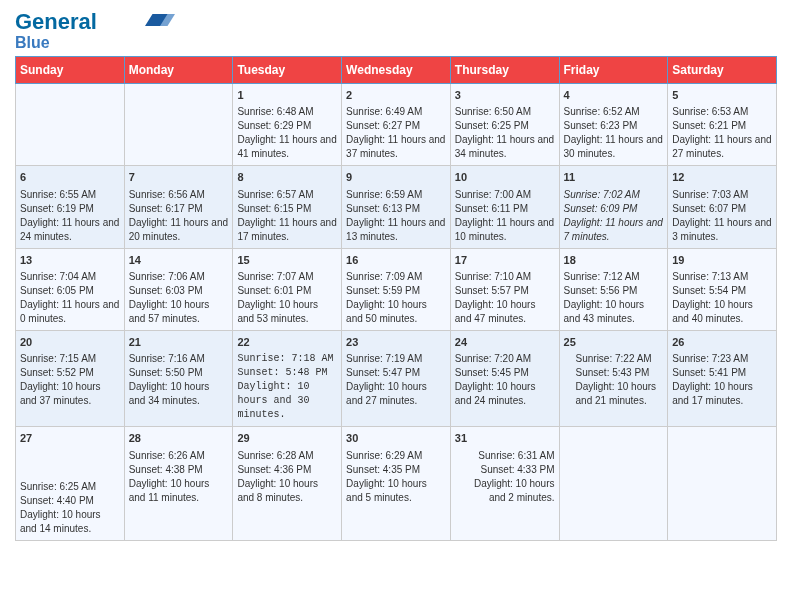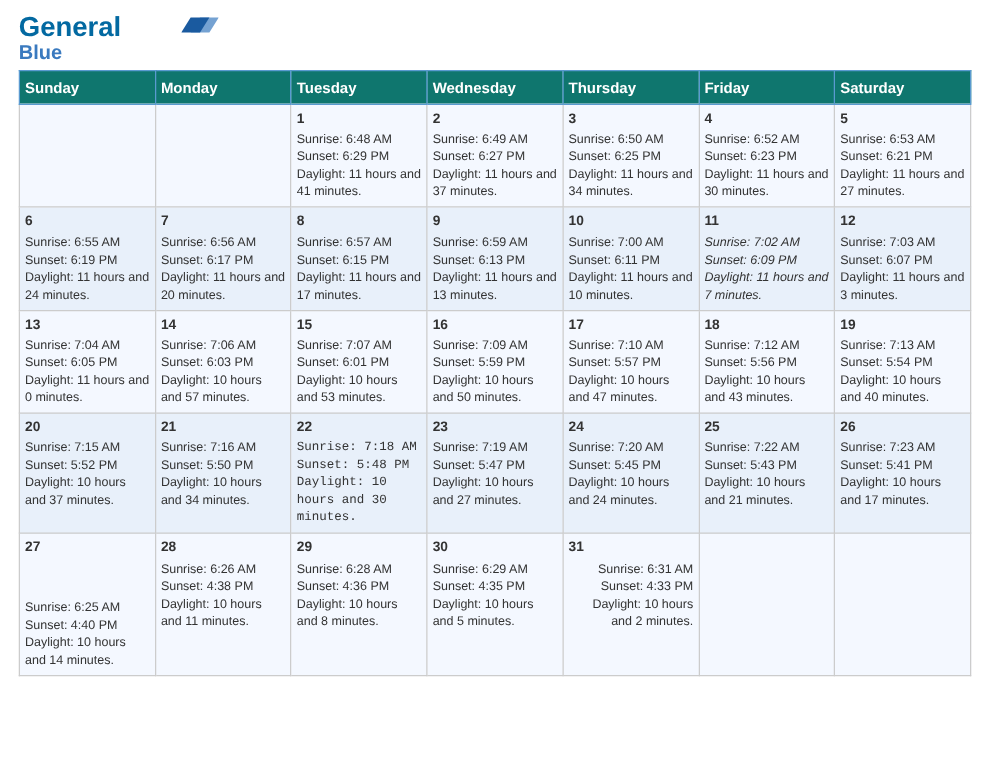--- a/index.html
+++ b/index.html
@@ -46,21 +46,21 @@
       font-size: 14px;
       color: #555;
       margin-top: 2px;
     }
     table {
       width: 100%;
       border-collapse: collapse;
       font-size: 10.5px;
     }
     thead tr th {
-      background-color: #0f766e;
+      background-color: #ef4444;
       color: #fff;
       padding: 6px 4px;
       text-align: left;
       font-size: 12px;
       font-weight: bold;
       border: 1px solid #5a9ad0;
     }
     tbody tr td {
       border: 1px solid #ccc;
       vertical-align: top;
@@ -274,21 +274,21 @@
 Daylight: 10 hours and 27 minutes.</div>
         </td>
         <td>
           <span class="day-num">24</span>
           <div class="day-info" style="white-space: pre-line;">Sunrise: 7:20 AM
 Sunset: 5:45 PM
 Daylight: 10 hours and 24 minutes.</div>
         </td>
         <td>
           <span class="day-num">25</span>
-          <div class="day-info" style="white-space: pre-line;">Sunrise: 7:22 AM
+          <div class="day-info" style="white-space: pre-line; margin-left: 12px;">Sunrise: 7:22 AM
 Sunset: 5:43 PM
 Daylight: 10 hours and 21 minutes.</div>
         </td>
         <td>
           <span class="day-num">26</span>
           <div class="day-info" style="white-space: pre-line;">Sunrise: 7:23 AM
 Sunset: 5:41 PM
 Daylight: 10 hours and 17 minutes.</div>
         </td>
       </tr>

